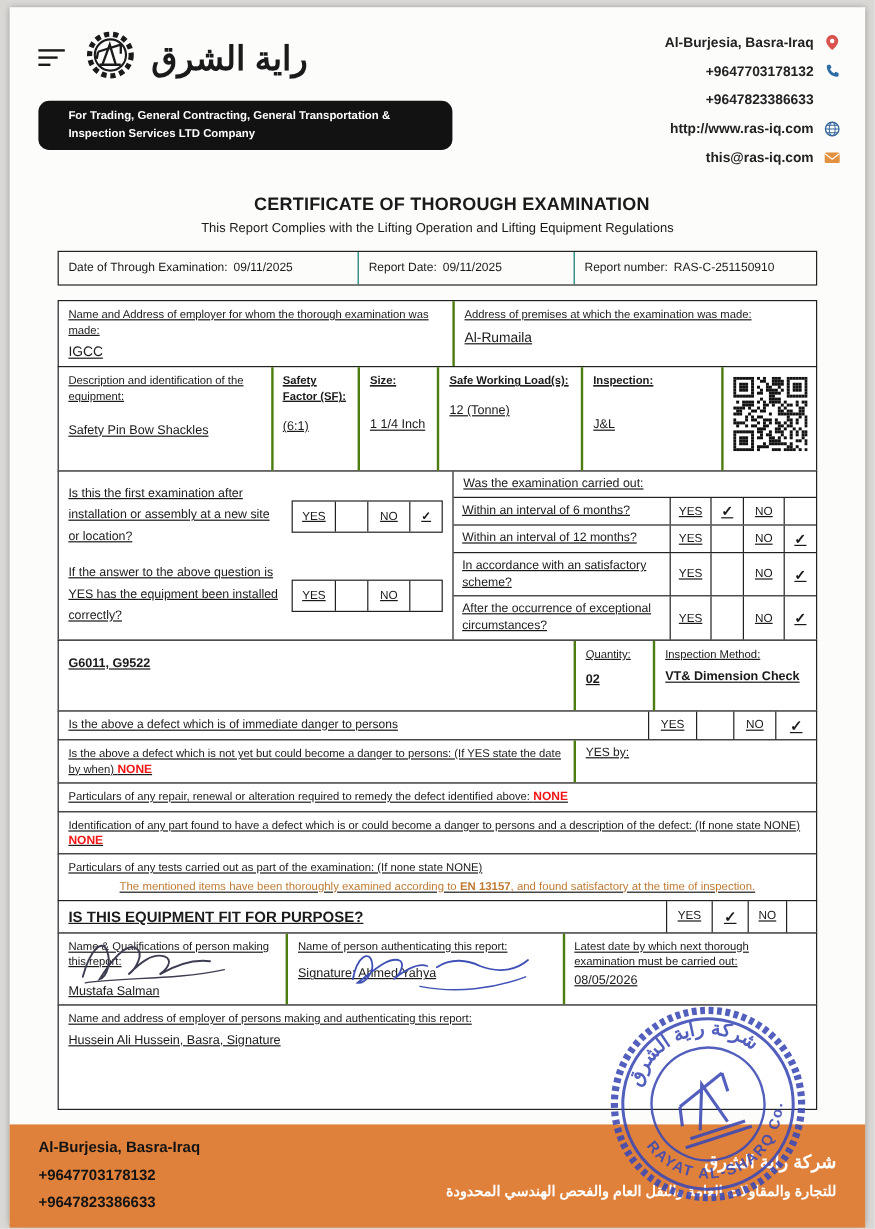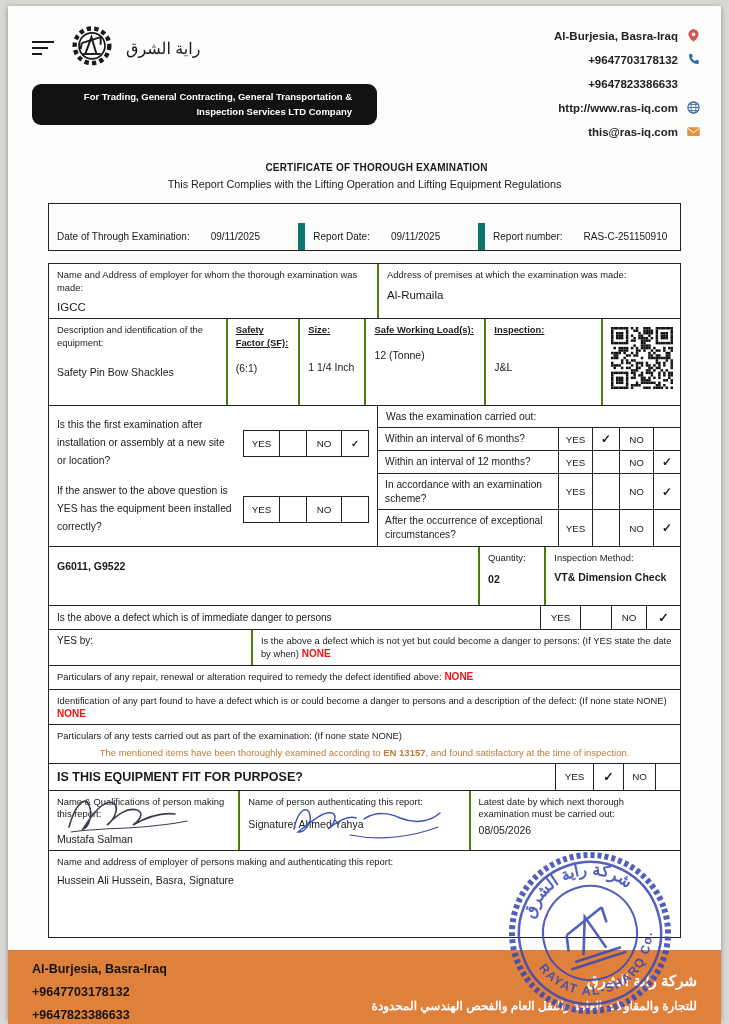--- a/index.html
+++ b/index.html
@@ -8,43 +8,43 @@
   .page { position:absolute; left:8px; top:6px; right:8px; bottom:4px; background:#fcfcfb;
           box-shadow:0 1px 5px rgba(0,0,0,.35); display:flex; flex-direction:column; }
 
   
   .header { display:flex; justify-content:space-between; padding:16px 20px 6px 24px; }
   .company-row { display:flex; align-items:center; gap:6px; }
   .speed-lines { display:flex; flex-direction:column; gap:4px; margin-right:4px; }
   .speed-lines i { display:block; width:22px; height:2px; background:#1a1a1a; }
   .speed-lines i:nth-child(2){ width:16px; } .speed-lines i:nth-child(3){ width:10px; }
   .company-en { font-family:"Liberation Serif", serif; font-weight:bold; font-size:21px; letter-spacing:.5px; }
-  .company-ar { font-size:16px; font-weight:normal; }
+  .company-ar { font-size:28px; font-weight:bold; }
   .gear-icon { width:52px; height:52px; margin:0 2px; flex:0 0 auto; }
   .tagline { background:#121212; color:#fff; border-radius:9px; padding:6px 25px; font-size:9.5px;
-             font-weight:bold; text-align:right; line-height:1.55; max-width:345px; margin-top:10px; }
+             font-weight:bold; text-align:left; line-height:1.55; max-width:345px; margin-top:10px; }
   .contacts { display:flex; flex-direction:column; align-items:flex-end; gap:9px; font-size:11.5px;
               font-weight:bold; color:#222; padding-top:6px; }
   .contact-row { display:flex; align-items:center; gap:8px; }
   .cicon { width:15px; height:15px; flex:0 0 auto; }
   .divider { height:7px; margin-top:4px;
              background:linear-gradient(100deg,#E0813B 0%,#E0813B 44%,#1c1c1c 46%,#1c1c1c 100%); }
 
   
   .title-block { text-align:center; margin-top:13px; }
-  .title-main { font-size:10px; font-weight:bold; letter-spacing:.2px;padding-left:24px; }
+  .title-main { font-size:15px; font-weight:bold; letter-spacing:.2px;padding-left:24px; }
   .title-sub  { font-size:10.8px; margin-top:5px; }
 
   
   .dates-row { display:flex; border:1px solid #222; margin:13px 40px 0; font-size:10px; }
-  .dcell { padding:8px 8px; display:flex; gap:21px; align-items:center;margin-top:19px; }
-  .dcell + .dcell { border-left:7px solid #0f766e; }
+  .dcell { padding:8px 8px; display:flex; gap:5px; align-items:center; }
+  .dcell + .dcell { border-left:1px solid #0f766e; }
 
   
-  .form { margin:13px 40px 12px; position:relative; z-index:3; font-size:10px; }
+  .form { margin:13px 40px 12px; position:relative; z-index:3; font-size:10px;text-decoration:underline; }
   .sec { display:flex; border:1px solid #222; margin-top:-1px; background:#fff; }
   .cell { padding:5px 8px; }
   .cell + .cell { border-left:2px solid #4d7c0f; }
   .lab { font-size:9.4px; line-height:1.35; }
   .lab.bu { font-weight:bold; text-decoration:underline; }
   .val { font-size:11.5px; margin-top:7px; }
   .val-sm { font-size:10.5px; margin-top:5px; }
   .bold { font-weight:bold; }
   .none { color:#F01414; font-weight:bold; }
 
@@ -572,21 +572,21 @@
           <div class="eb mark"></div>
         </div>
         <div class="exam-row">
           <div class="exam-q">Within an interval of 12 months?</div>
           <div class="eb">YES</div>
           <div class="eb mark"></div>
           <div class="eb">NO</div>
           <div class="eb mark">✓</div>
         </div>
         <div class="exam-row">
-          <div class="exam-q">In accordance with an examination scheme?</div>
+          <div class="exam-q">In accordance with an satisfactory scheme?</div>
           <div class="eb">YES</div>
           <div class="eb mark"></div>
           <div class="eb">NO</div>
           <div class="eb mark">✓</div>
         </div>
         <div class="exam-row">
           <div class="exam-q">After the occurrence of exceptional circumstances?</div>
           <div class="eb">YES</div>
           <div class="eb mark"></div>
           <div class="eb">NO</div>
@@ -611,26 +611,26 @@
 
     <div class="sec" style="min-height:25px">
       <div class="cell" style="flex:1;display:flex;align-items:center">Is the above a defect which is of immediate danger to persons</div>
       <div class="yn-lbl">YES</div>
       <div class="yn-box"></div>
       <div class="yn-lbl" style="width:35px">NO</div>
       <div class="yn-box" style="width:34px">✓</div>
     </div>
 
     <div class="sec" style="min-height:34px">
-      <div class="cell" style="flex:0 0 32%">
-        <span>YES by:</span>
-      </div>
       <div class="cell" style="flex:1">
         <span class="lab">Is the above a defect which is not yet but could become a danger to persons: (If YES state the date by when)</span>
         <span class="none">NONE</span>
+      </div>
+      <div class="cell" style="flex:0 0 32%">
+        <span>YES by:</span>
       </div>
     </div>
 
     <div class="sec" style="min-height:22px">
       <div class="cell" style="flex:1">
         <span class="lab">Particulars of any repair, renewal or alteration required to remedy the defect identified above:</span>
         <span class="none">NONE</span>
       </div>
     </div>
 

